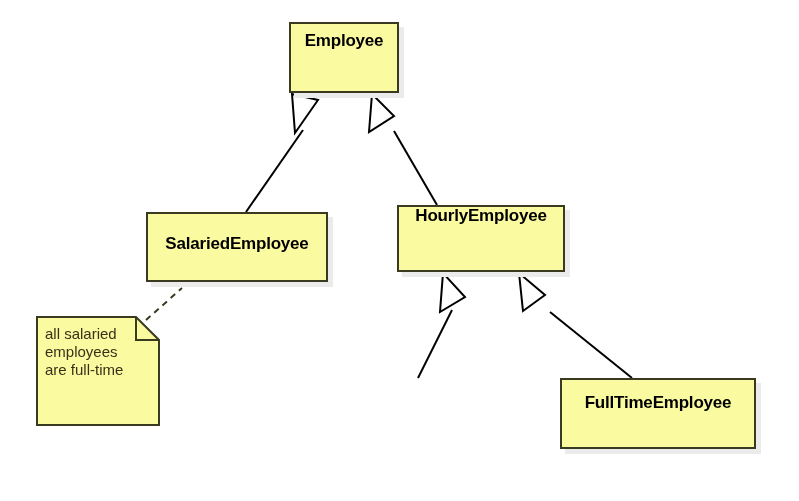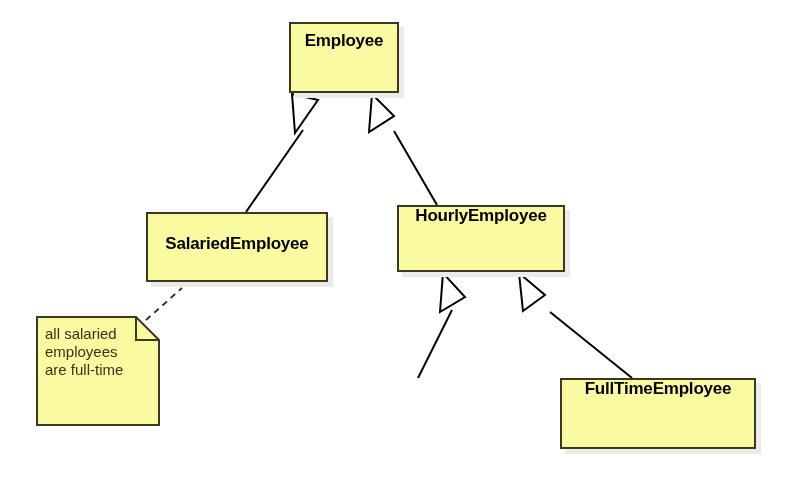--- a/index.html
+++ b/index.html
@@ -51,21 +51,21 @@
   #cls-employee          { left: 289px; top: 22px;  width: 110px; height: 71px; }
   #cls-salaried          { left: 146px; top: 212px; width: 182px; height: 70px; }
   #cls-hourly            { left: 397px; top: 205px; width: 168px; height: 67px; }
   #cls-parttime          { left: 297px; top: 378px; width: 201px; height: 71px; }
   #cls-fulltime          { left: 560px; top: 378px; width: 196px; height: 71px; }
 
   #cls-employee .cls-name { padding-top: 8px; }
   #cls-salaried .cls-name { padding-top: 21px; }
   #cls-hourly   .cls-name { padding-top: 0; }
   #cls-parttime .cls-name { padding-top: 10px; }
-  #cls-fulltime .cls-name { padding-top: 0; }
+  #cls-fulltime .cls-name { padding-top: 14px; }
 
   
   #uml-note {
     position: absolute;
     left: 25px;
     top: 316px;
     width: 124px;
     height: 110px;
     z-index: 5;
     margin-left: 11px;

